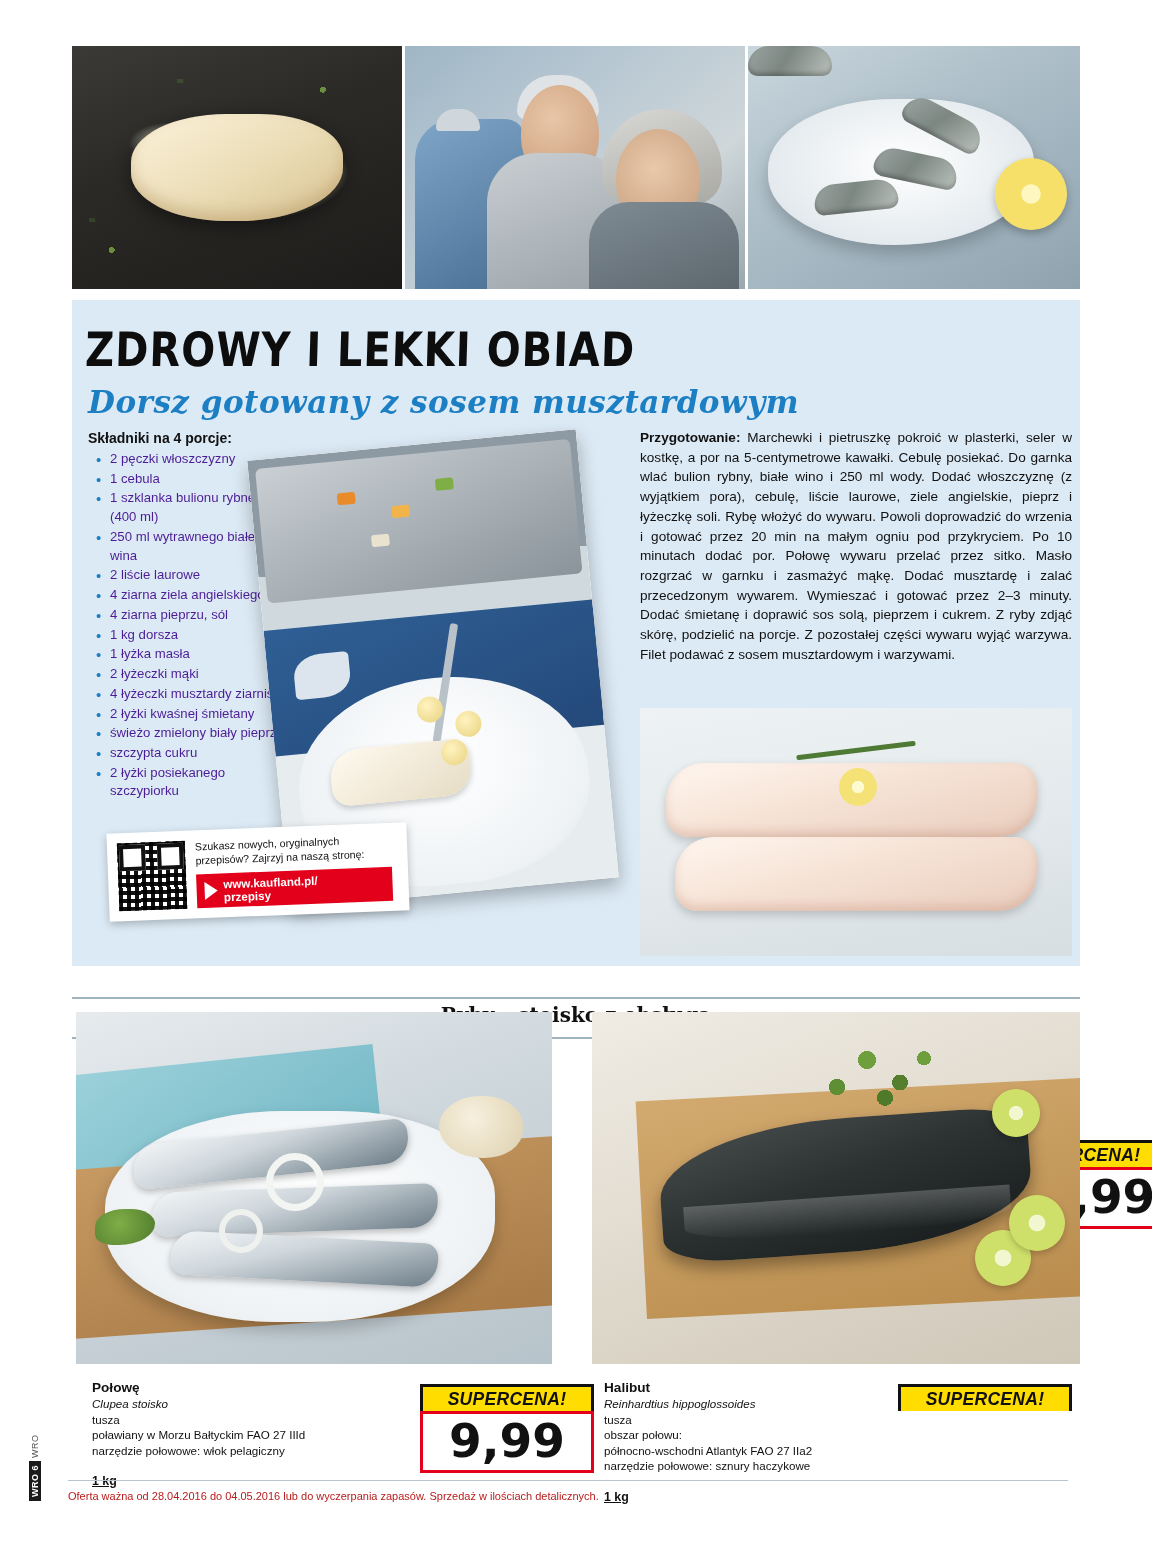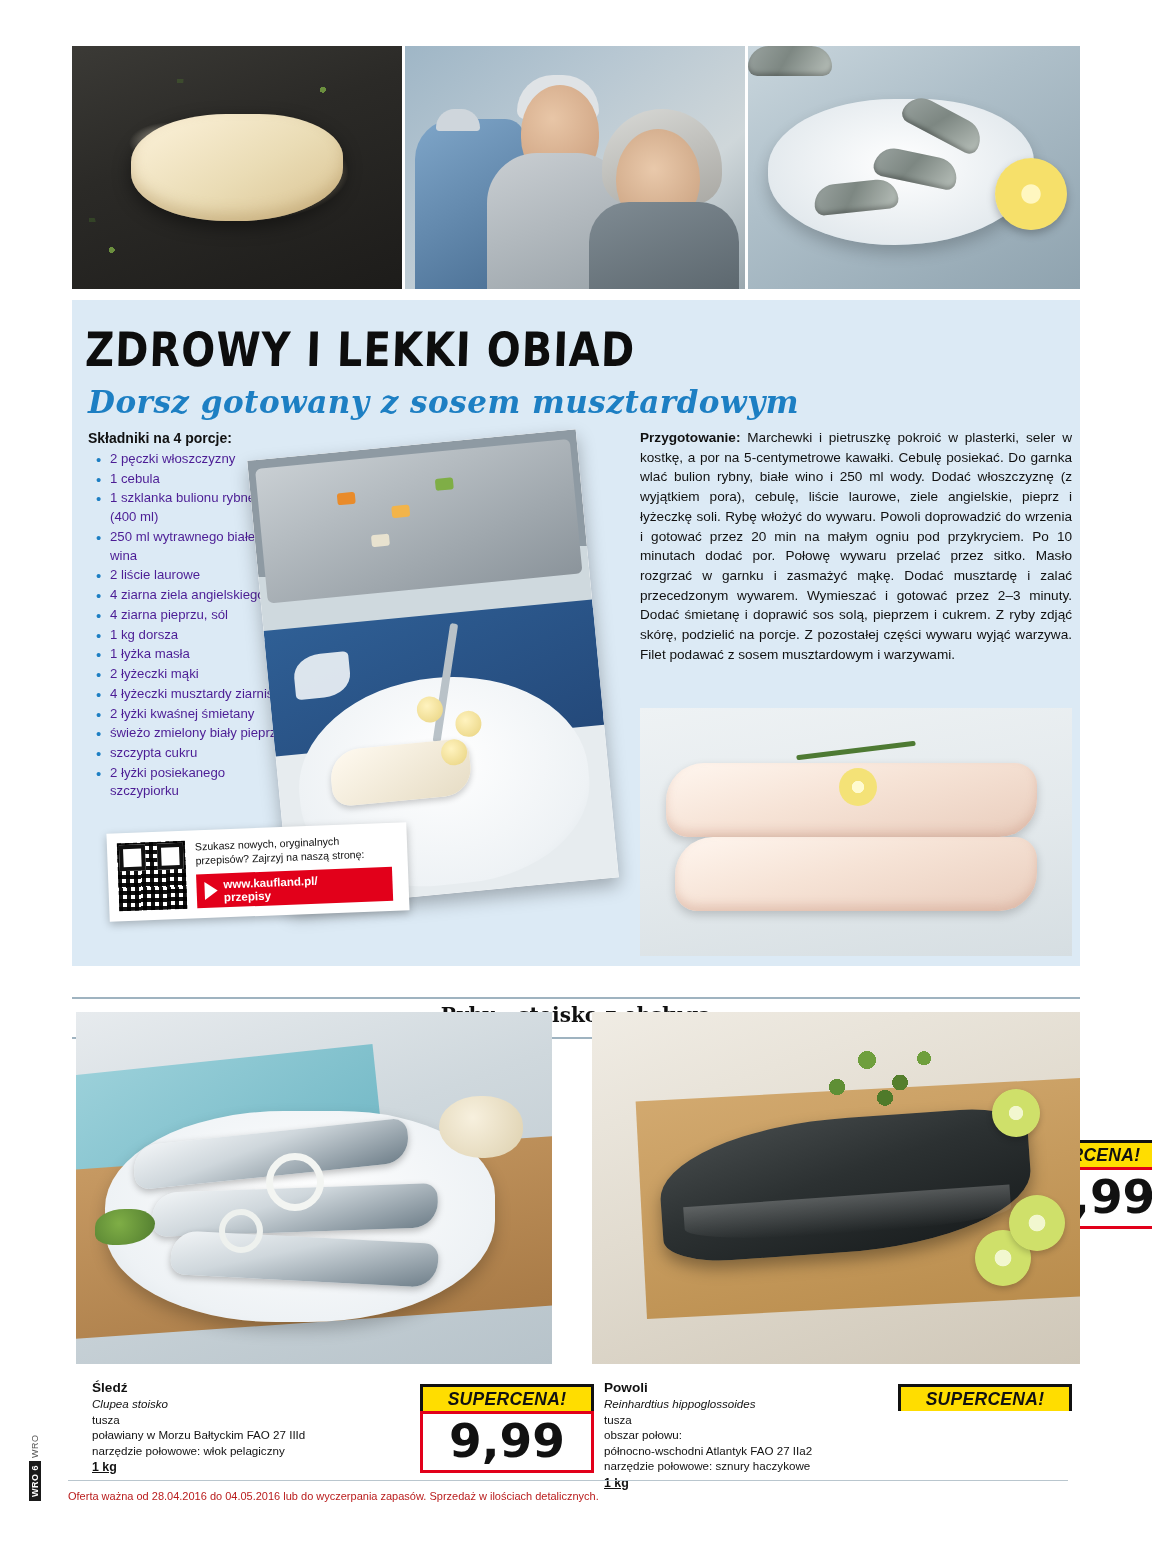--- a/index.html
+++ b/index.html
@@ -413,21 +413,21 @@
   .halibut-info{ position:absolute; left:604px; top:1380px; width:320px; }
   .badge-sledz{ left:420px; top:1384px; }
   .badge-halibut{ left:898px; top:1384px; }
 
   .footer{
     position:absolute; left:68px; top:1490px; width:1000px;
     font-size:11px; color:#b91c1c;
   }
   .footer .sep{ position:absolute; left:0; top:-10px; width:100%; height:1px; background:#b9c6ce; }
 
-  .kg{ margin-top:1px; font-weight:bold; font-size:12.4px;text-decoration:underline; }
+  .kg{ margin-top:15px; font-weight:bold; font-size:12.4px;text-decoration:underline; }
 </style>
 </head>
 <body>
 
 <div class="page">
 
   <div class="left-strip"></div>
   <div class="page-marker">
     <span class="blk">WRO 6</span><span class="wro">WRO</span>
   </div>
@@ -562,35 +562,35 @@
   <div class="bot-right">
     <div class="board"></div>
     <div class="dill"></div>
     <div class="hal"></div>
     <div class="lime l1"></div>
     <div class="lime l2"></div>
     <div class="lime l3"></div>
   </div>
 
   <div class="prod-info sledz-info">
-    <div class="name">Śledź</div>
+    <div class="name">Połowę</div>
     <div class="latin">Clupea stoisko</div>
     <div>tusza</div>
     <div>poławiany w Morzu Bałtyckim FAO 27 IIId</div>
     <div>narzędzie połowowe: włok pelagiczny</div>
     <div class="kg">1 kg</div>
   </div>
 
   <div class="badge badge-sledz">
     <div class="cap">SUPERCENA!</div>
     <div class="val">9,99</div>
   </div>
 
   <div class="prod-info halibut-info">
-    <div class="name">Powoli</div>
+    <div class="name">Halibut</div>
     <div class="latin">Reinhardtius hippoglossoides</div>
     <div>tusza</div>
     <div>obszar połowu:</div>
     <div>północno-wschodni Atlantyk FAO 27 IIa2</div>
     <div>narzędzie połowowe: sznury haczykowe</div>
     <div class="kg">1 kg</div>
   </div>
 
   <div class="badge badge-halibut">
     <div class="cap">SUPERCENA!</div>

